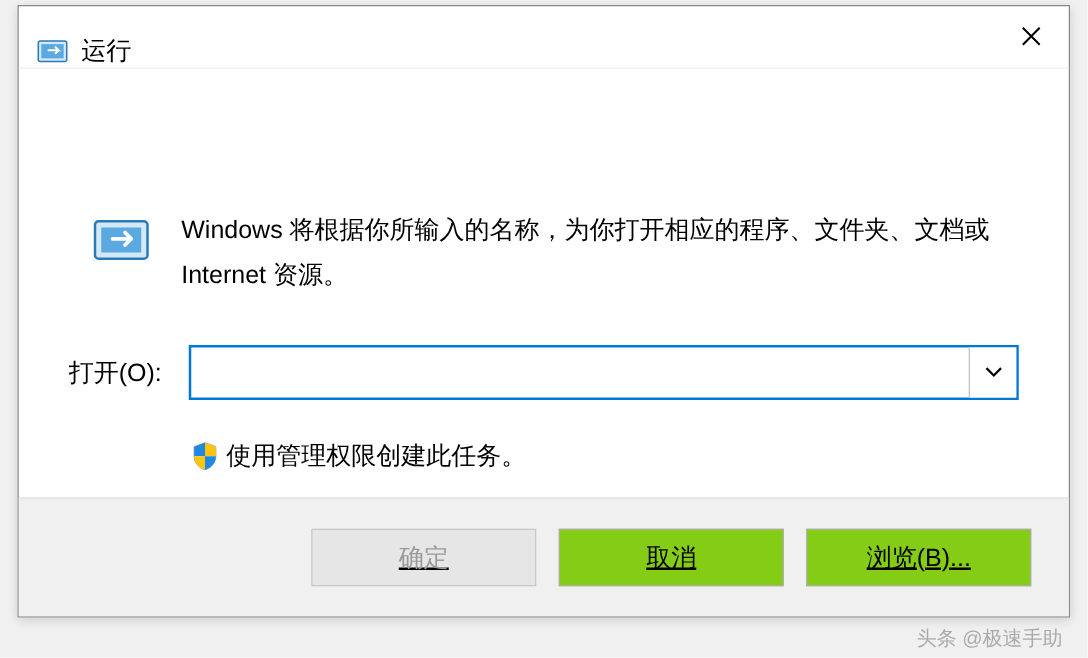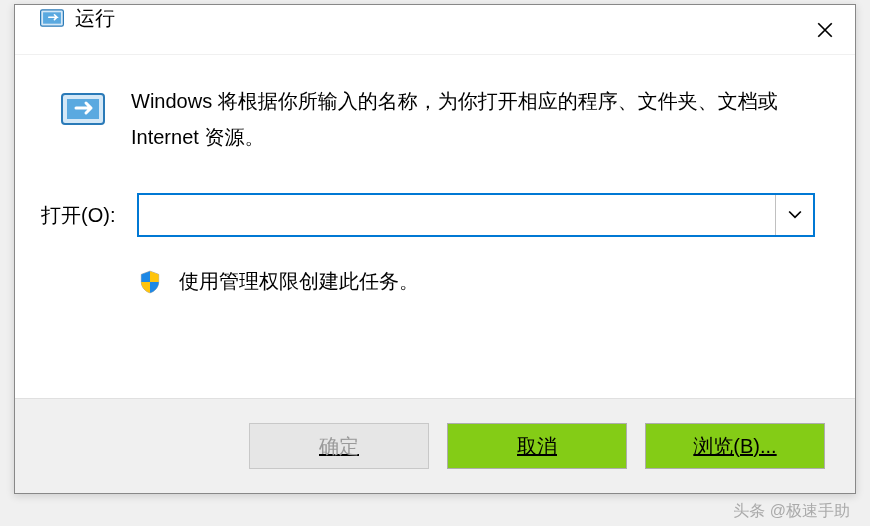--- a/index.html
+++ b/index.html
@@ -22,22 +22,22 @@
       height: 490px;
       background: #ffffff;
       border: 1px solid #888;
       box-shadow: 0 2px 8px rgba(0,0,0,0.15);
       display: flex;
       flex-direction: column;
     }
     .titlebar {
       height: 50px;
       display: flex;
-      align-items: flex-start;
-      padding-left: 24px;
+      align-items: flex-end;
+      padding-left: 14px;
       border-bottom: 1px solid #f0f0f0;
     }
     .titlebar-icon {
       width: 26px;
       height: 26px;
       margin-right: 10px;
     }
     .titlebar-text {
       font-size: 20px;
       color: #000;
@@ -48,23 +48,24 @@
       height: 50px;
       display: flex;
       align-items: center;
       justify-content: center;
       font-size: 24px;
       color: #000;
       cursor: pointer;
     }
     .body-content {
       flex: 1;
-      padding: 28px 40px 20px 26px;
+      padding: 28px 40px 20px 40px;
       display: flex;
       flex-direction: column;
+      justify-content: flex-end;
     }
     .desc-row {
       display: flex;
       gap: 24px;
       align-items: flex-start;
       margin-bottom: 38px;
       padding-left: 18px;
     }
     .desc-icon {
       width: 48px;
@@ -109,21 +110,21 @@
       border-left: 1px solid #c0c0c0;
       display: flex;
       align-items: center;
       justify-content: center;
       cursor: pointer;
       background: #fff;
     }
     .admin-row {
       display: flex;
       align-items: center;
-      gap: 16px;
+      gap: 4px;
       padding-left: 96px;
     }
     .shield-icon {
       width: 26px;
       height: 26px;
     }
     .admin-text {
       font-size: 20px;
       color: #000;
     }

